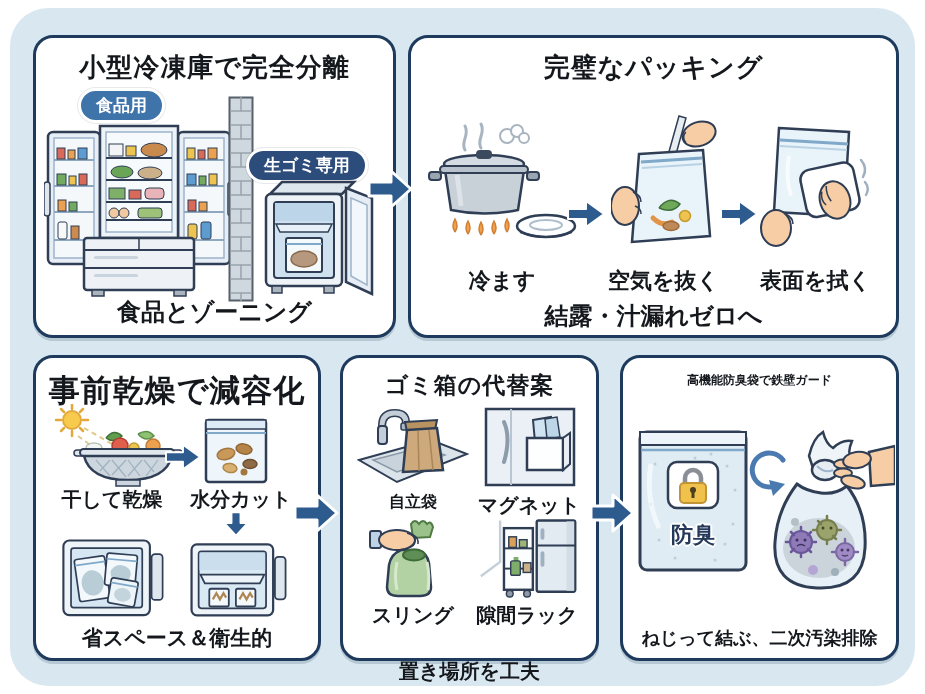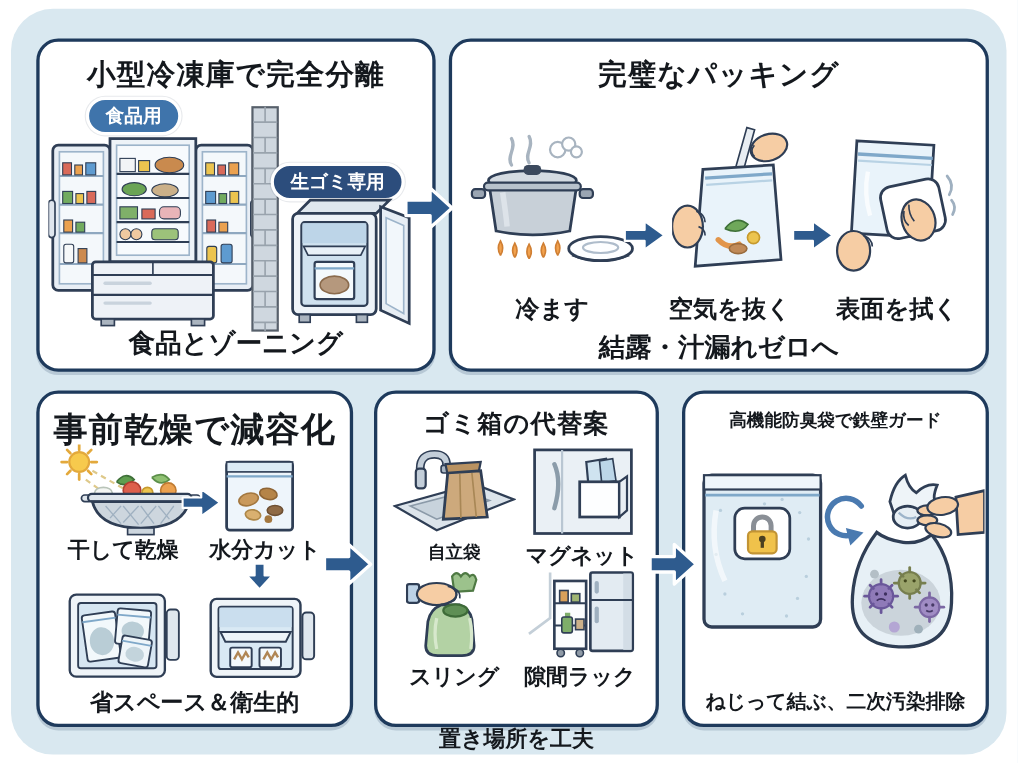--- a/index.html
+++ b/index.html
@@ -10,21 +10,21 @@
   .p1{left:33px;top:35px;width:357px;height:297px;}
   .p2{left:408px;top:35px;width:485px;height:297px;}
   .p3{left:33px;top:355px;width:282px;height:300px;}
   .p4{left:340px;top:355px;width:253px;height:300px;}
   .p5{left:620px;top:355px;width:273px;height:300px;}
   .title{position:absolute;left:0;right:0;text-align:center;font-weight:800;color:#14181d;letter-spacing:1px;white-space:nowrap;}
   .t1{top:12px;font-size:26px;}
   .t2{top:12px;font-size:26px;}
   .t3{top:12px;font-size:31px;}
   .t4{top:12px;font-size:23px;}
-  .t5{top:14px;font-size:16px;letter-spacing:0;}
+  .t5{top:14px;font-size:12px;letter-spacing:0;}
   .caption{position:absolute;left:0;right:0;text-align:center;font-weight:800;color:#14181d;white-space:nowrap;}
   .steplabel{position:absolute;text-align:center;font-weight:800;color:#14181d;white-space:nowrap;}
   .pill{position:absolute;color:#fff;font-weight:800;font-size:17px;padding:3px 15px;border:3px solid #fff;border-radius:999px;white-space:nowrap;box-shadow:0 0 0 1px rgba(20,40,70,.10);}
   .pill-food{background:#3f74ab;left:42px;top:50px;}
   .pill-waste{background:#2c4d7c;left:210px;top:110px;}
   .abs{position:absolute;}
   .badge-text{position:absolute;text-align:center;font-weight:800;color:#25395a;font-size:22px;
     text-shadow:-2px 0 #fff,2px 0 #fff,0 -2px #fff,0 2px #fff,-1px -1px #fff,1px 1px #fff,1px -1px #fff,-1px 1px #fff;}
 </style>
 </head>
@@ -416,20 +416,21 @@
           <circle cx="60" cy="38" r="1.5"></circle>
           <circle cx="76" cy="34" r="1.5"></circle>
       </g>
       <path d="M16,44 q-6,34 8,64" stroke="#ffffff" stroke-width="5" opacity="0.6" fill="none"></path>
       <rect x="33" y="42" width="50" height="46" rx="9" fill="#ffffff" stroke="#2f3e55" stroke-width="2.5"></rect>
       <path d="M50,64 v-6 a8,8 0 0 1 16,0 v6" stroke="#8a8f96" stroke-width="4.5" fill="none"></path>
       <rect x="45" y="63" width="26" height="20" rx="4" fill="#f0c24b" stroke="#c29434" stroke-width="2"></rect>
       <circle cx="58" cy="70" r="3" fill="#4a3f20"></circle>
       <rect x="56.5" y="71" width="3" height="7" fill="#4a3f20"></rect>
     </svg>
+    <div class="badge-text" style="left:12px;width:116px;top:162px;">防臭</div>
 
     <svg class="abs" style="left:116px;top:64px;" width="156" height="186" viewBox="0 0 156 186">
       <path d="M44,38 a17,17 0 1 0 -8,26" stroke="#4a7ab0" stroke-width="5" fill="none" stroke-linecap="round"></path>
       <polygon points="30,58 46,62 34,74" fill="#4a7ab0"></polygon>
       <path d="M70,34 q4,-18 14,-24 q3,12 10,16 q9,-9 19,-7 q-5,12 -1,17 l-14,12 -24,-2 z" fill="#eef4f8" stroke="#2f3e55" stroke-width="2.5"></path>
       <path d="M58,62 q-20,26 -22,58 q-3,44 42,46 q46,2 48,-40 q2,-36 -18,-62 q-12,9 -26,7 q-15,-2 -24,-9 z" fill="#e7f0f6" stroke="#2f3e55" stroke-width="3"></path>
       <ellipse cx="80" cy="126" rx="36" ry="30" fill="#c6cfd6" opacity="0.85"></ellipse>
       <g>
         <circle cx="62" cy="120" r="11" fill="#8f7ab8" stroke="#6a579a" stroke-width="2"></circle>
         <g stroke="#6a579a" stroke-width="2.5" stroke-linecap="round">

